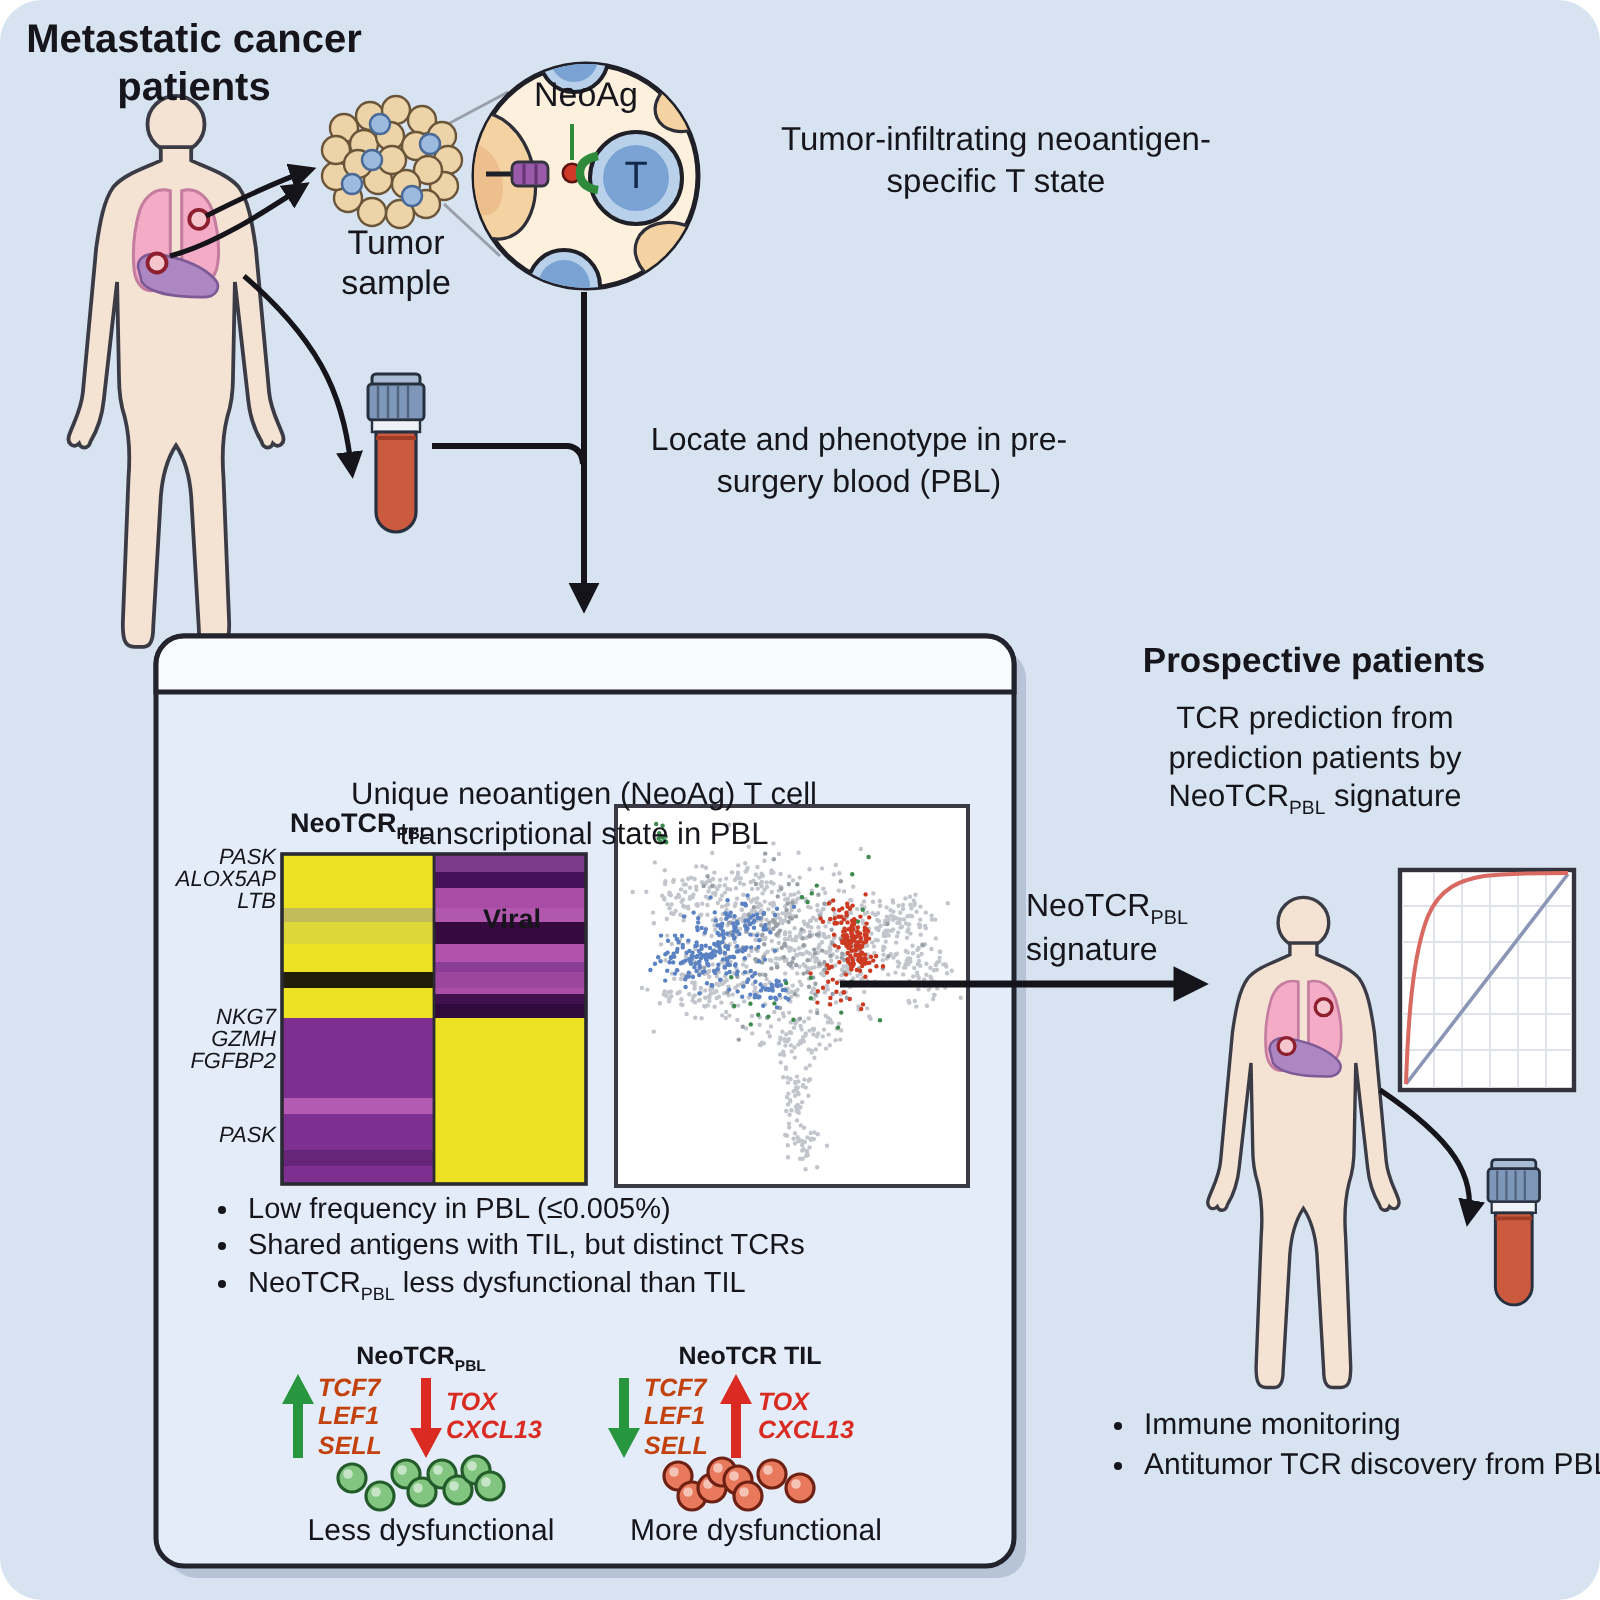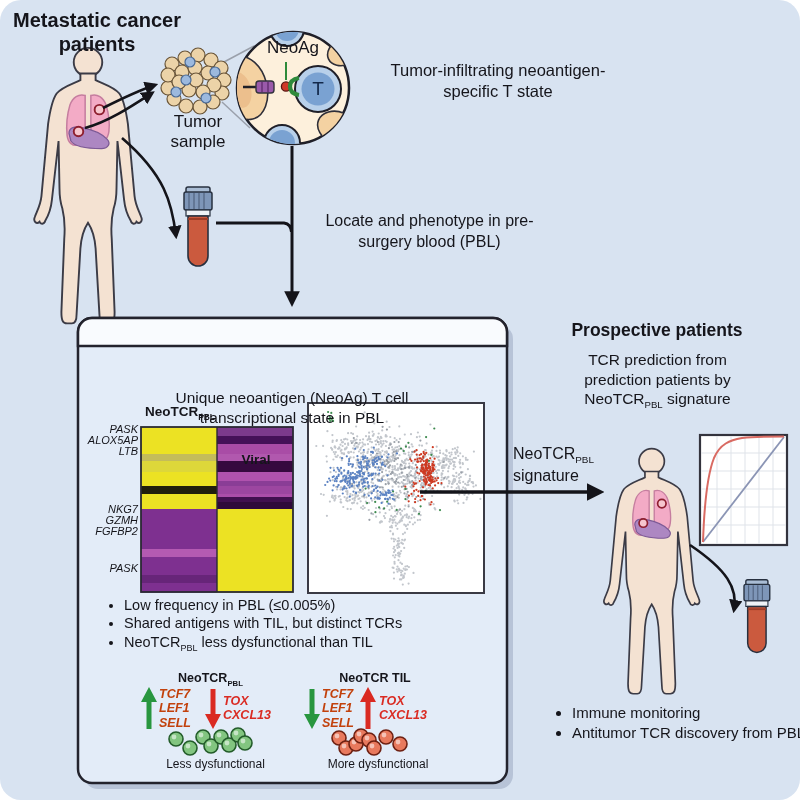--- a/index.html
+++ b/index.html
@@ -21,21 +21,21 @@
   .hm-head{font-size:13.5px;font-weight:bold;}
   .gene-label{position:absolute;left:60px;width:78px;text-align:right;
               font-style:italic;font-size:11px;line-height:11px;}
   ul.blist{margin:0;padding-left:16px;list-style:disc;}
   #analysis-bullets{font-size:14.5px;line-height:1.26;}
   #right-bullets{font-size:15px;line-height:1.3;}
   .panel-head{font-size:12.5px;font-weight:bold;}
   .genes{position:absolute;font-style:italic;font-weight:bold;font-size:12.5px;line-height:1.15;}
   .genes.green{color:#c2410c;}
   .genes.red{color:#da2b23;}
-  .t-caption{font-size:12px;}
+  .t-caption{font-size:15px;}
 </style>
 </head>
 <body>
 
 <div id="canvas">
 
   <svg id="fig" width="800" height="800" viewBox="0 0 800 800">
     <defs>
       <marker id="ah" viewBox="0 0 10 10" refX="7.5" refY="5" markerWidth="5.2" markerHeight="5.2" orient="auto-start-reverse">
         <path d="M0,0 L10,5 L0,10 z" fill="#14141a"></path>

